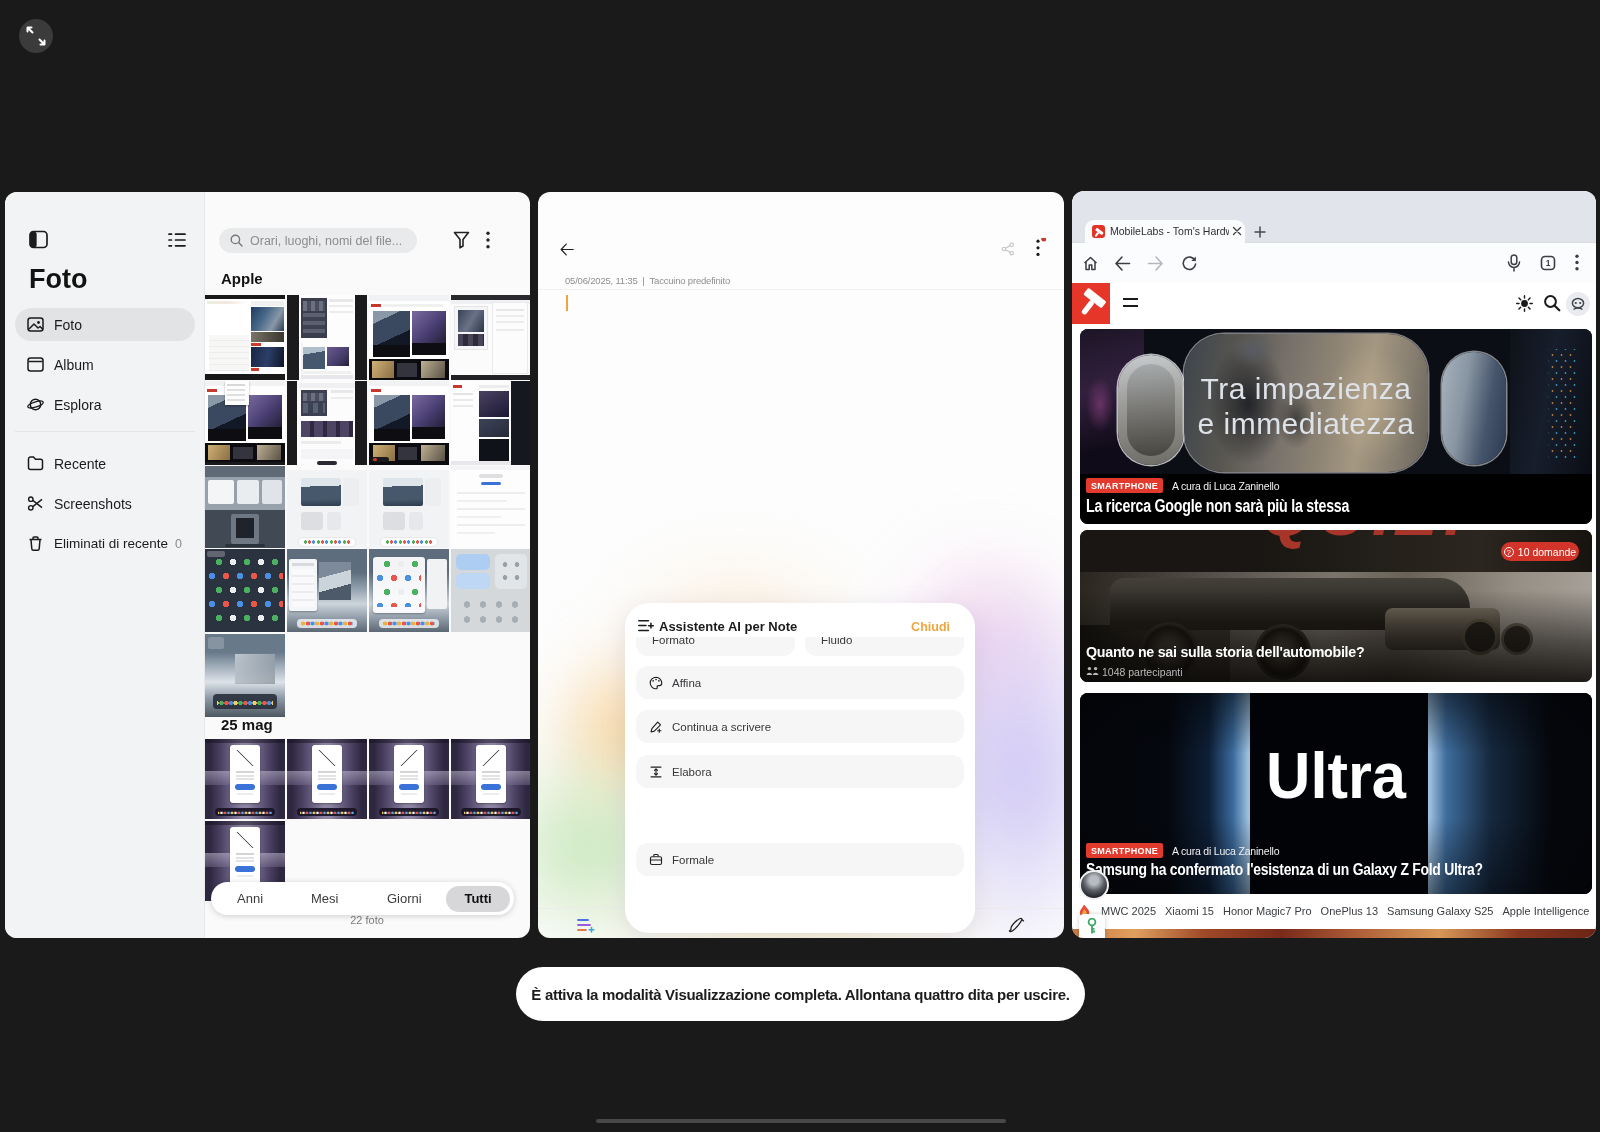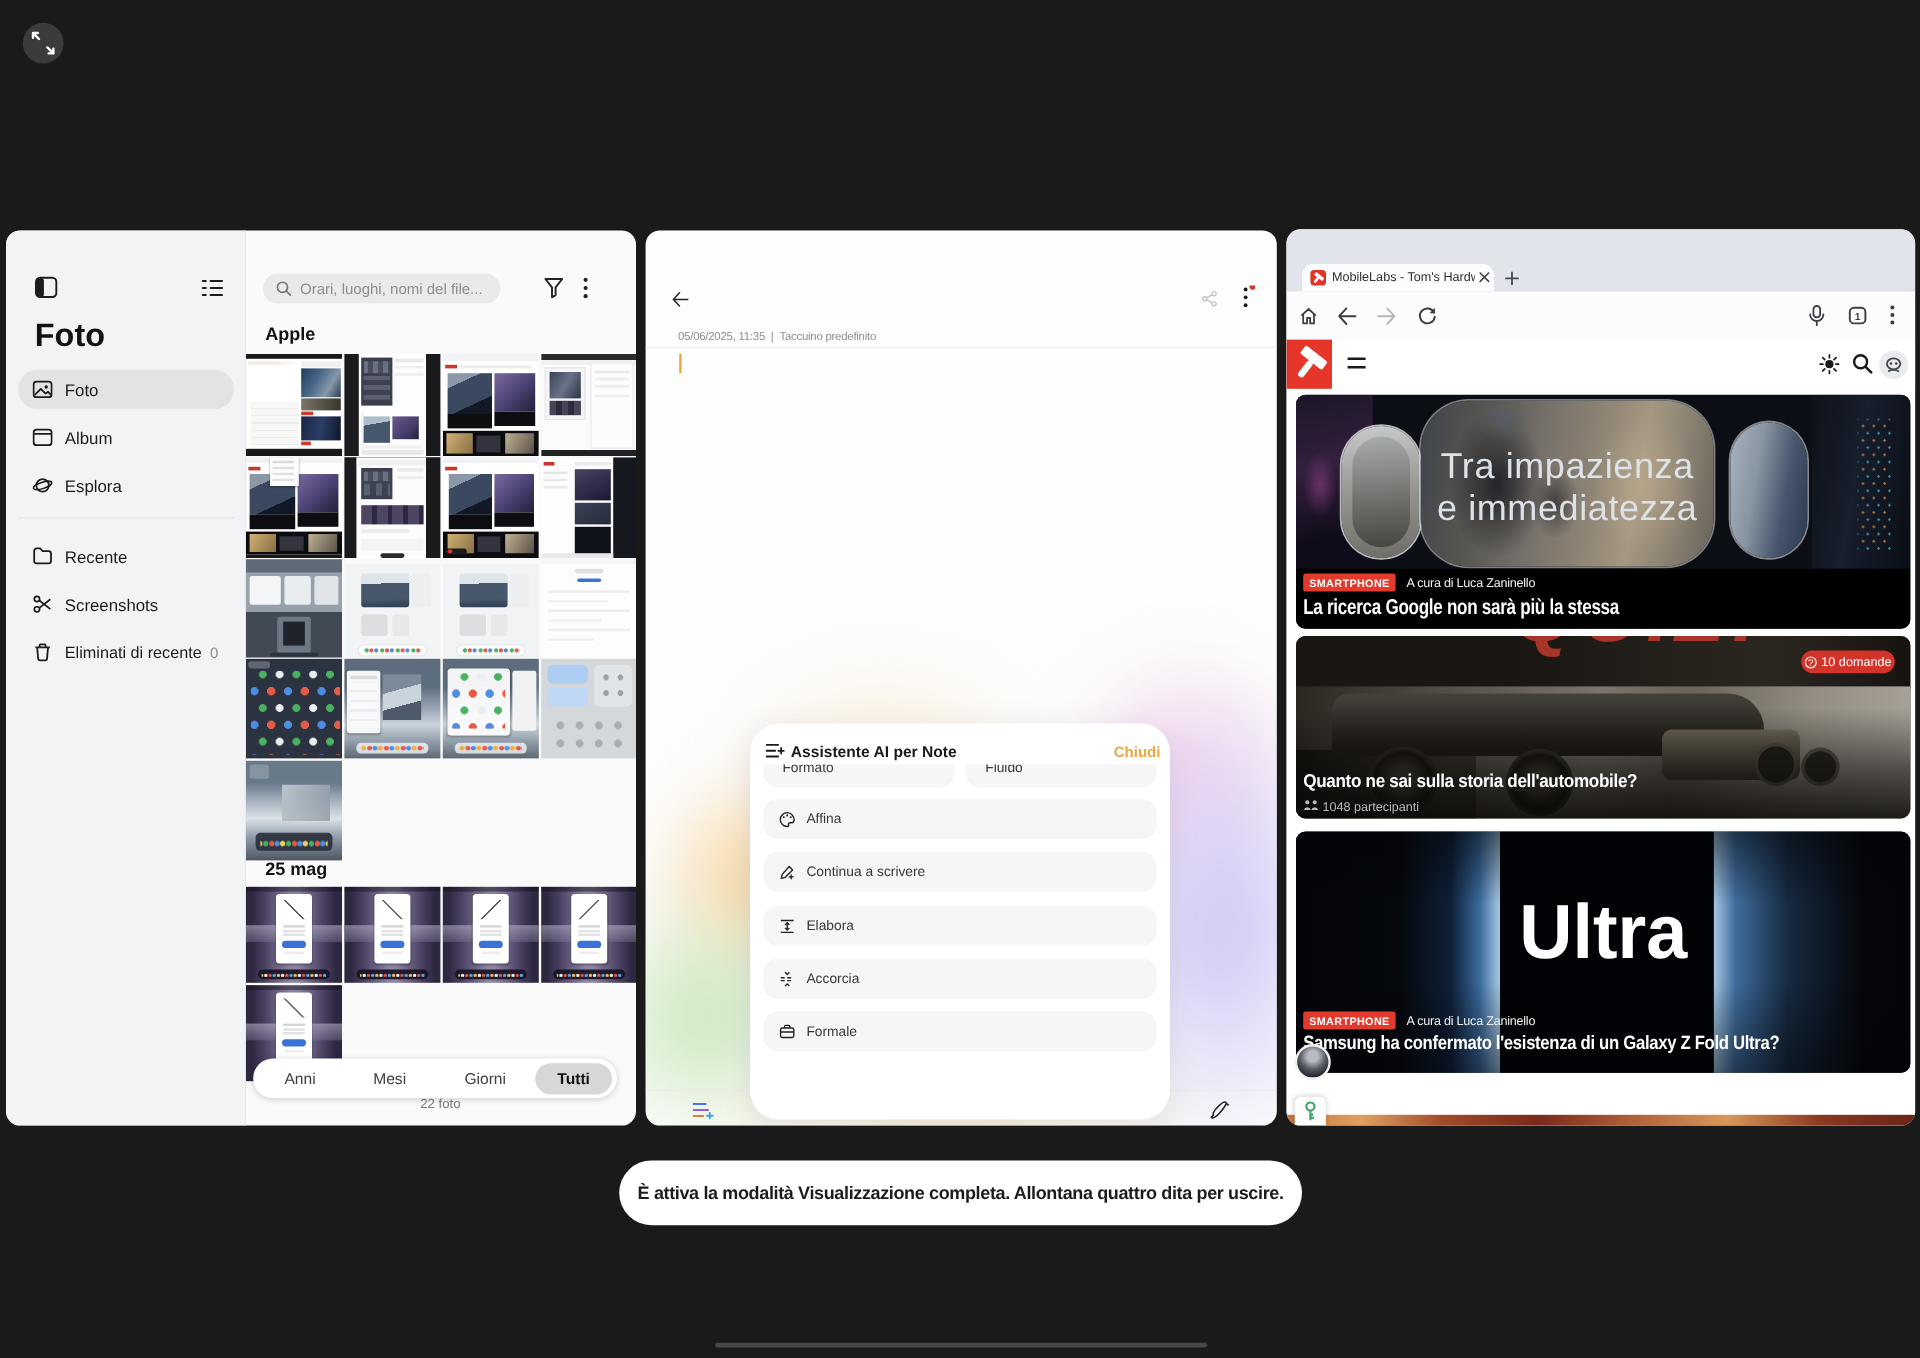--- a/index.html
+++ b/index.html
@@ -35,21 +35,21 @@
 
   
   .wm { left:538px; width:526px; background:#fdfdfd; }
   .wm .hdrdate { position:absolute; left:27px; top:83px; font-size:9.5px; letter-spacing:-0.2px; color:#8f8f91; }
   .wm .hline { position:absolute; left:0; top:97px; width:526px; height:1px; background:#f0f0f0; }
   .wm .cursor { position:absolute; left:28px; top:103px; width:2px; height:16px; background:#f0a43c; }
   .glow { position:absolute; border-radius:50%; filter:blur(28px); }
   .aipanel { position:absolute; left:87px; top:411px; width:350px; height:330px; border-radius:24px; background:#fff;
              box-shadow:0 6px 24px rgba(120,110,150,0.18); z-index:3; }
   .aipanel .ptitle { position:absolute; left:34px; top:16px; font-size:13px; font-weight:700; color:#1a1a1a; }
-  .aipanel .chiudi { position:absolute; right:8px; top:17px; font-size:12.5px; font-weight:700; color:#eda73f; }
+  .aipanel .chiudi { position:absolute; right:25px; top:17px; font-size:12.5px; font-weight:700; color:#eda73f; }
   .airows { position:absolute; left:11px; top:34px; width:328px; height:288px; overflow:hidden; }
   .airow { position:absolute; left:0; width:328px; height:33px; border-radius:12px; background:#f6f6f7; display:flex; align-items:center; font-size:11.5px; color:#38383a; }
   .airow svg { margin-left:13px; margin-right:9px; }
   .wm .btmline { position:absolute; left:0; top:716px; width:526px; height:1px; background:#ececec; }
 
   
   .wr { left:1072px; top:191px; width:524px; height:747px; background:#fff; }
   .wr .caption { position:absolute; left:0; top:0; width:524px; height:52px; background:#e2e4eb; border-bottom:1px solid #dadce3; }
   .wr .tab { position:absolute; left:13px; top:29px; width:160px; height:23px; background:#fbfcfe; border-radius:9px 9px 0 0; }
   .wr .tab .fav { position:absolute; left:7px; top:5px; width:13px; height:13px; border-radius:3px; background:#e33327; }
@@ -493,28 +493,20 @@
         Continua a scrivere</div>
       <div class="airow" style="top:118px">
         <svg width="14" height="14" viewBox="0 0 17 17">
             <g stroke="#222" stroke-width="1.4" fill="none">
               <path d="M2 2.5 L15 2.5 M2 14.5 L15 14.5"></path>
               <path d="M8.5 5.2 L8.5 11.8" stroke-linecap="round"></path>
               <path d="M6.3 7 L8.5 4.8 L10.7 7 M6.3 10 L8.5 12.2 L10.7 10" stroke-linejoin="round"></path>
             </g>
           </svg>
         Elabora</div>
-      <div class="airow" style="top:162px">
-        <svg width="14" height="14" viewBox="0 0 17 17">
-            <g stroke="#222" stroke-width="1.4" fill="none">
-              <path d="M2 7 L15 7 M2 10 L15 10" stroke-dasharray="4 2.5"></path>
-              <path d="M6.3 1.5 L8.5 3.7 L10.7 1.5 M6.3 15.5 L8.5 13.3 L10.7 15.5" stroke-linejoin="round"></path>
-            </g>
-          </svg>
-        Accorcia</div>
       <div class="airow" style="top:206px">
         <svg width="14" height="14" viewBox="0 0 17 17">
             <g stroke="#222" stroke-width="1.4" fill="none">
               <rect x="1.8" y="4.5" width="13.4" height="9.5" rx="1.8"></rect>
               <path d="M5.8 4.2 V3 a1.2 1.2 0 0 1 1.2-1.2 h3 a1.2 1.2 0 0 1 1.2 1.2 v1.2 M1.8 8.5 h13.4"></path>
             </g>
           </svg>
         Formale</div>
     </div>
   </div>
@@ -653,20 +645,32 @@
     <i class="abs" style="left:0;top:0;width:512px;height:201px;background:linear-gradient(180deg,rgba(2,3,6,.55) 0%,rgba(2,3,6,0) 30% 62%,rgba(2,3,6,.5) 100%)"></i>
     <div class="abs" style="left:0;top:46px;width:512px;text-align:center;font-size:64px;font-weight:700;color:#fff;transform:scaleX(0.96);transform-origin:center top">Ultra</div>
     <div class="tagrow" style="top:150px">
         <span class="tag">SMARTPHONE</span>
         <span class="byline">A cura di Luca Zaninello</span>
       </div>
     <div class="hl" style="top:168px;font-size:16px;letter-spacing:-0.3px;transform:scaleX(0.87);transform-origin:left top">Samsung ha confermato l'esistenza di un Galaxy Z Fold Ultra?</div>
   </div>
   <div class="abs" style="left:7px;top:679px;width:30px;height:30px;border-radius:50%;background:radial-gradient(circle at 50% 32%,#b8bcc2 0 20%,#5a5d66 48%,#23252c 78%);border:2px solid #f0f0f0;z-index:3"></div>
 
+  <div class="trend">
+    <svg style="margin-left:7px;margin-right:11px" width="11" height="14" viewBox="0 0 13 16">
+        <path d="M6.5 0.5 C7.5 3 10.8 4.8 11.8 8 C12.8 11.2 11 15 6.5 15 C2 15 0.3 11.3 1.2 8.2 C1.8 6.2 3.2 5 4.2 3.2 C4.8 2.1 5 1.2 6.5 0.5 Z" fill="#e84c3d"></path>
+        <path d="M6.5 6 C7.2 7.5 9 8.5 9.3 10.5 C9.6 12.5 8.2 14.2 6.5 14.2 C4.8 14.2 3.4 12.6 3.7 10.6 C3.9 9 5.8 7.5 6.5 6 Z" fill="#f5b040"></path>
+      </svg>
+    <span>MWC 2025</span>
+      <span>Xiaomi 15</span>
+      <span>Honor Magic7 Pro</span>
+      <span>OnePlus 13</span>
+      <span>Samsung Galaxy S25</span>
+      <span style="margin-right:0">Apple Intelligence</span>
+  </div>
   <i class="abs" style="left:0;top:738px;width:524px;height:9px;background:linear-gradient(90deg,#c8743e 0%,#e0a060 12%,#a04a28 25%,#7a2a1a 40%,#b06038 55%,#d89858 70%,#8a3820 85%,#6a2416 100%)"></i>
   <div class="abs" style="left:7px;top:723px;width:26px;height:24px;border-radius:5px 5px 0 0;background:#fdfdfd;box-shadow:0 0 4px rgba(0,0,0,.2);display:flex;align-items:center;justify-content:center">
     <svg width="10" height="17" viewBox="0 0 10 17">
         <circle cx="5" cy="4" r="3.4" fill="none" stroke="#3aa866" stroke-width="1.8"></circle>
         <path d="M5 7.5 L5 15.5 M5 13.5 L8 13.5 M5 10.8 L7.4 10.8" stroke="#3aa866" stroke-width="1.8"></path>
       </svg>
   </div>
 </div>
 
 <div class="toast">È attiva la modalità Visualizzazione completa. Allontana quattro dita per uscire.</div>

